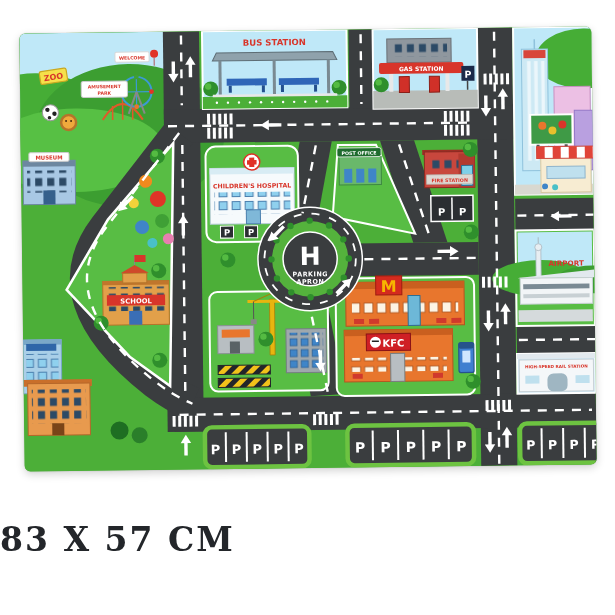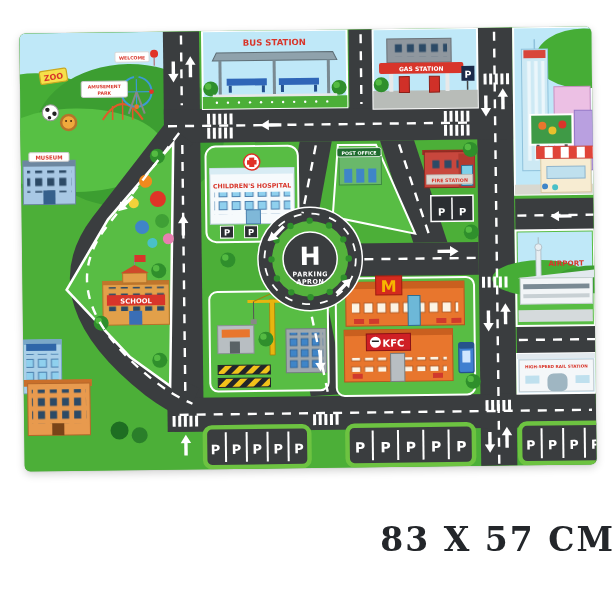--- a/index.html
+++ b/index.html
@@ -8,21 +8,21 @@
     font-family:"DejaVu Sans",sans-serif;overflow:hidden;
   }
   .mat{
     position:absolute;left:22px;top:30px;width:572px;height:438px;
     transform:rotate(-0.7deg);border-radius:6px;overflow:hidden;
     box-shadow:0 3px 9px rgba(0,0,0,.18), 0 0 0 1px rgba(0,0,0,.04);
     background:#4caf38;
   }
   .mat svg{display:block;width:100%;height:100%;}
   .caption{
-    position:absolute;left:0;right:0;top:520px;text-align:right;
+    position:absolute;left:0;right:0;top:520px;text-align:left;
     font-family:"DejaVu Serif",serif;font-weight:bold;font-size:33px;
     letter-spacing:2px;color:#23262a;
   }
   text{font-family:"DejaVu Sans",sans-serif;}
 </style>
 </head>
 <body>
 
 <div class="mat">
 <svg viewBox="0 0 570 440" preserveAspectRatio="none">

